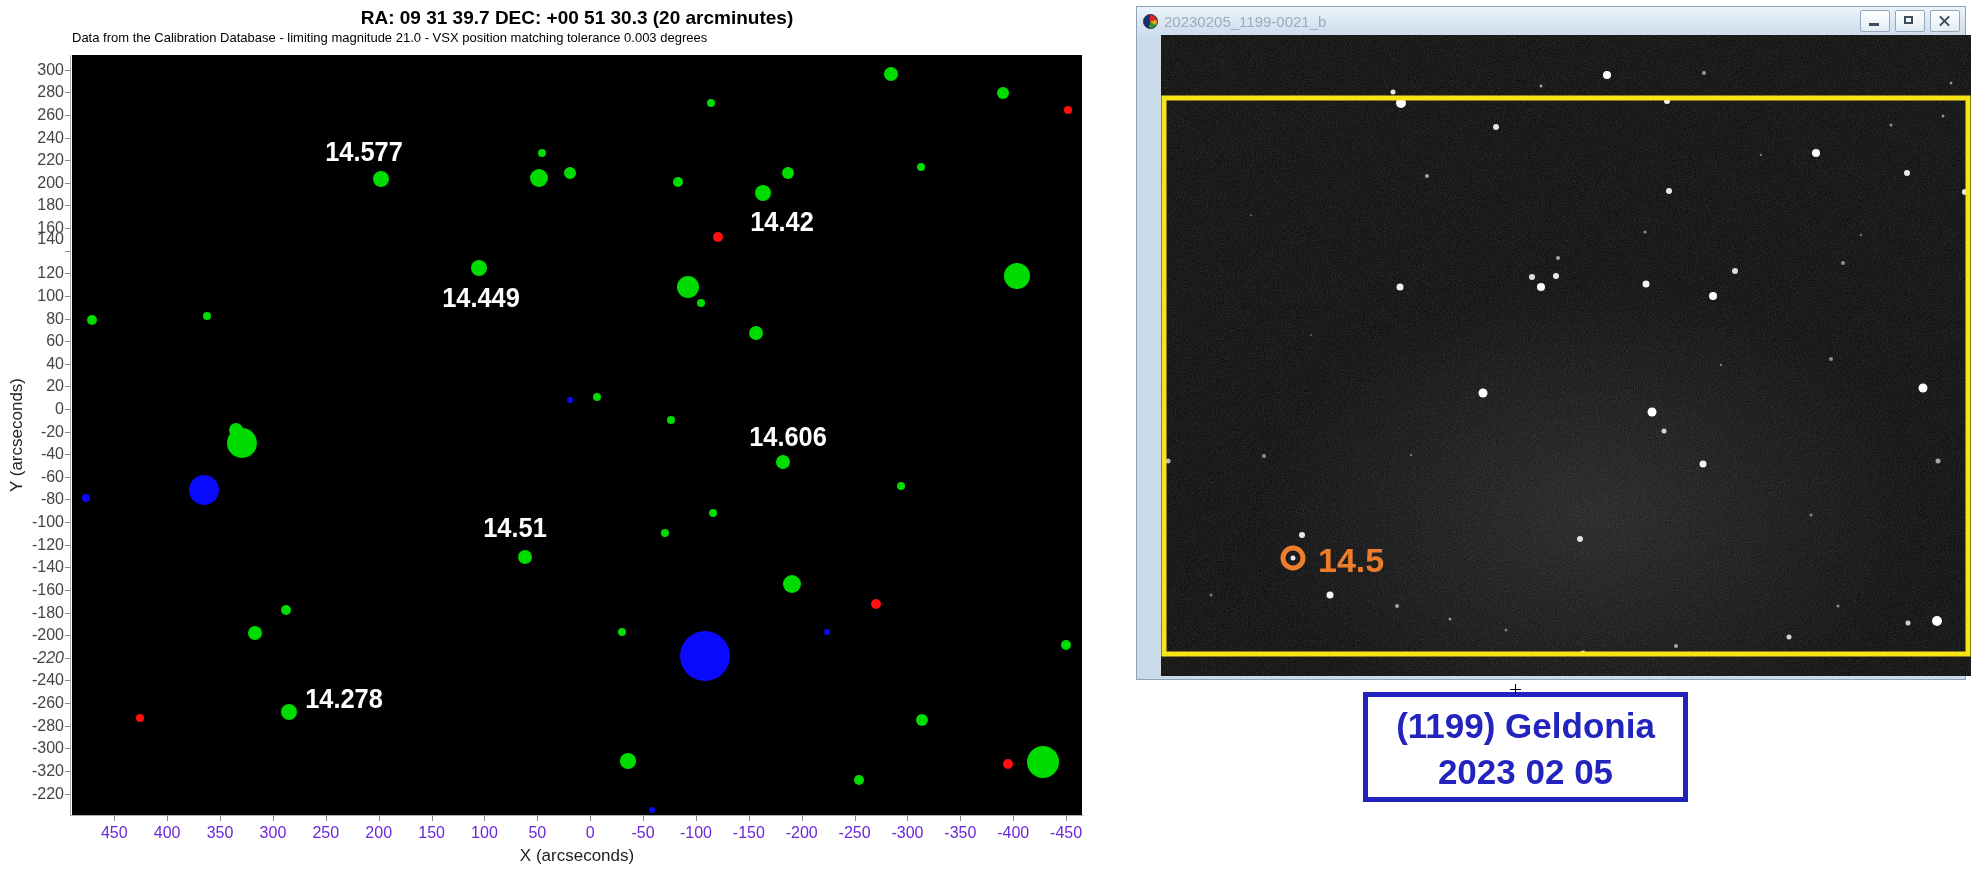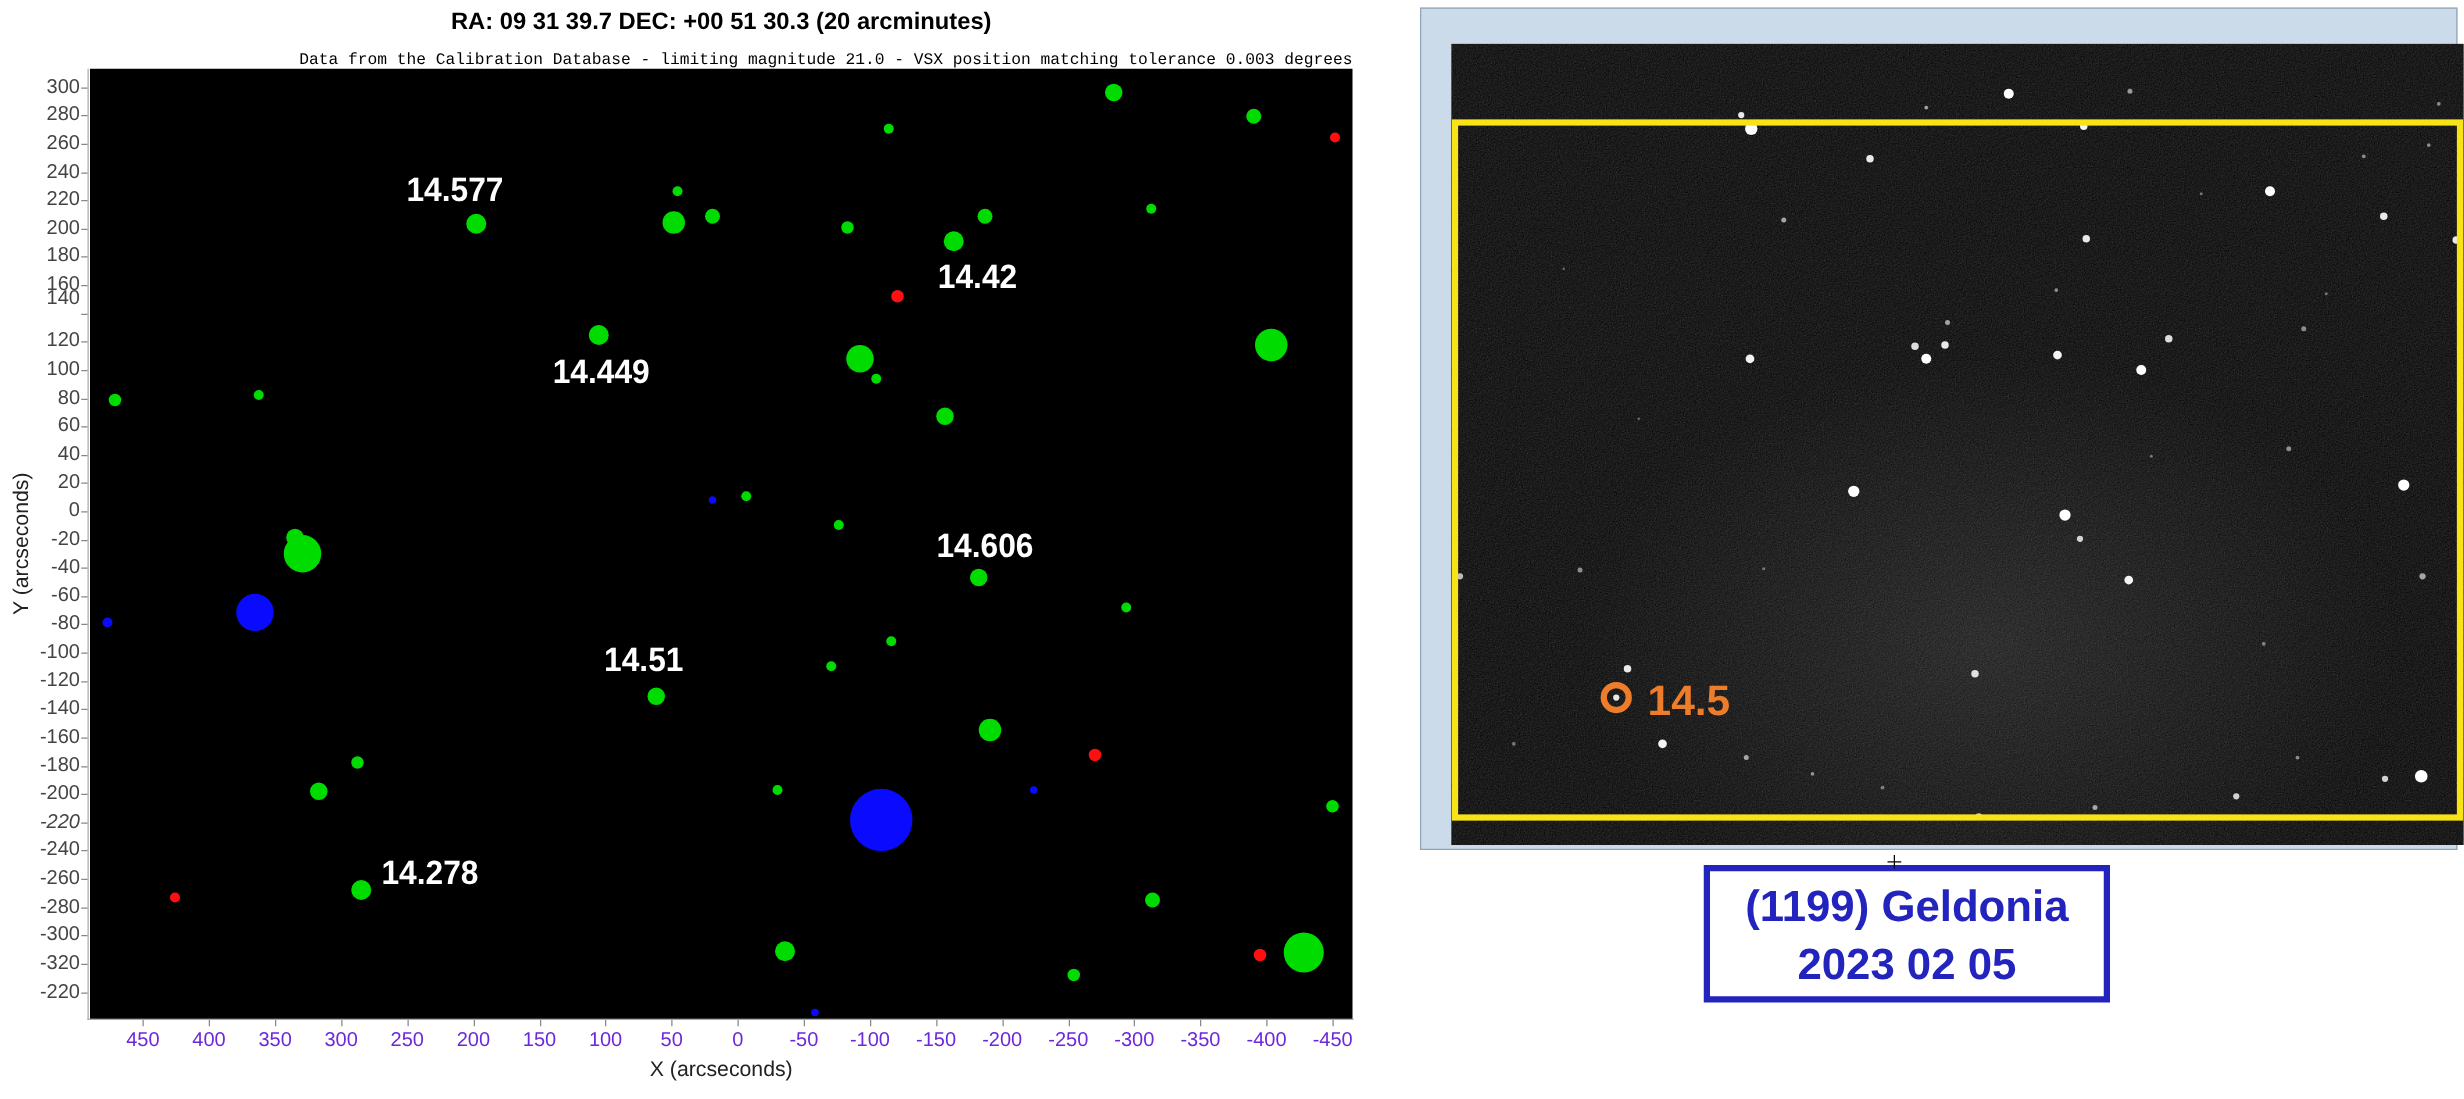--- a/index.html
+++ b/index.html
@@ -2,22 +2,22 @@
 <html><head>
 <meta charset="utf-8">
 <style>
   html,body{margin:0;padding:0;background:#fff;}
   .page{position:relative;width:1971px;height:879px;background:#ffffff;
         font-family:"Liberation Sans",sans-serif;overflow:hidden;}
 
   
   .chart-title{position:absolute;left:72px;top:7px;width:1010px;text-align:center;
                font-size:19px;font-weight:bold;color:#000;}
-  .chart-subtitle{position:absolute;left:72px;top:40px;width:1010px;text-align:right;
-               font-size:13px;color:#000;font-family:Liberation Mono, monospace;}
+  .chart-subtitle{position:absolute;left:72px;top:30px;width:1010px;text-align:left;
+               font-size:13px;color:#000;}
   #plot{position:absolute;left:72px;top:55px;width:1010px;height:760px;background:#000;overflow:hidden;}
   .spine-left{position:absolute;left:70px;top:55px;width:1px;height:761px;background:#aaa;}
   .spine-bottom{position:absolute;left:70px;top:815px;width:1013px;height:1px;background:#aaa;}
   .tick-y-label{position:absolute;width:46px;left:18px;text-align:right;font-size:16px;color:#444;
                 transform:translateY(-50%);}
   .tick-y-mark{position:absolute;left:65px;width:5px;height:1px;background:#888;}
   .tick-x-label{position:absolute;top:824px;font-size:16px;color:#6d28d9;transform:translateX(-50%);}
   .tick-x-mark{position:absolute;top:816px;width:1px;height:5px;background:#888;}
   .axis-ylabel{position:absolute;left:17px;top:435px;transform:translate(-50%,-50%) rotate(-90deg);
                font-size:17px;color:#222;white-space:nowrap;}
@@ -223,20 +223,34 @@
         <div class="tick-x-mark" style="left: 1013.26px;"></div>
         <div class="tick-x-label" style="left: 1013.26px;">-400</div>
         <div class="tick-x-mark" style="left: 1066.14px;"></div>
         <div class="tick-x-label" style="left: 1066.14px;">-450</div>
       </div>
     <div class="axis-ylabel">Y (arcseconds)</div>
     <div class="axis-xlabel">X (arcseconds)</div>
   </div>
 
   <div id="win">
+    <div class="titlebar">
+      <div class="app-icon"></div>
+      <div class="win-title">20230205_1199-0021_b</div>
+      <div class="win-btn">
+        <span class="glyph-min"></span>
+      </div>
+      <div class="win-btn">
+        <span class="glyph-restore"></span>
+      </div>
+      <div class="win-btn">
+        <span class="glyph-close-a"></span>
+        <span class="glyph-close-b"></span>
+      </div>
+    </div>
     <div id="photo">
       <svg id="photo-svg" width="822" height="641" viewBox="0 0 822 641">
         <defs>
           <filter id="grain" x="0" y="0" width="100%" height="100%">
             <feTurbulence type="fractalNoise" baseFrequency="0.9" numOctaves="2" stitchTiles="stitch"></feTurbulence>
             <feColorMatrix type="matrix" values="0 0 0 0 1  0 0 0 0 1  0 0 0 0 1  0.55 0.55 0.55 0 -0.5"></feColorMatrix>
           </filter>
           <filter id="soft">
               <feGaussianBlur stdDeviation="0.55"></feGaussianBlur>
             </filter>

